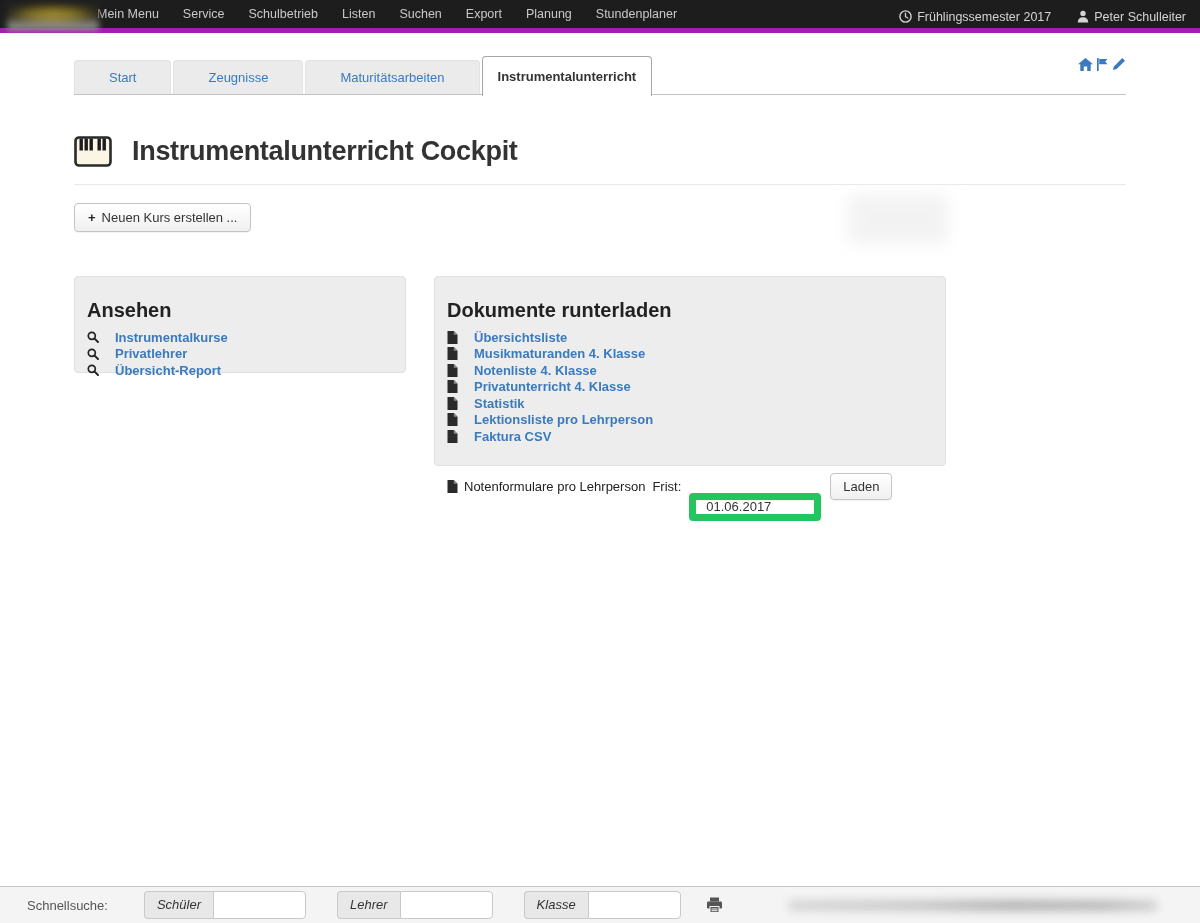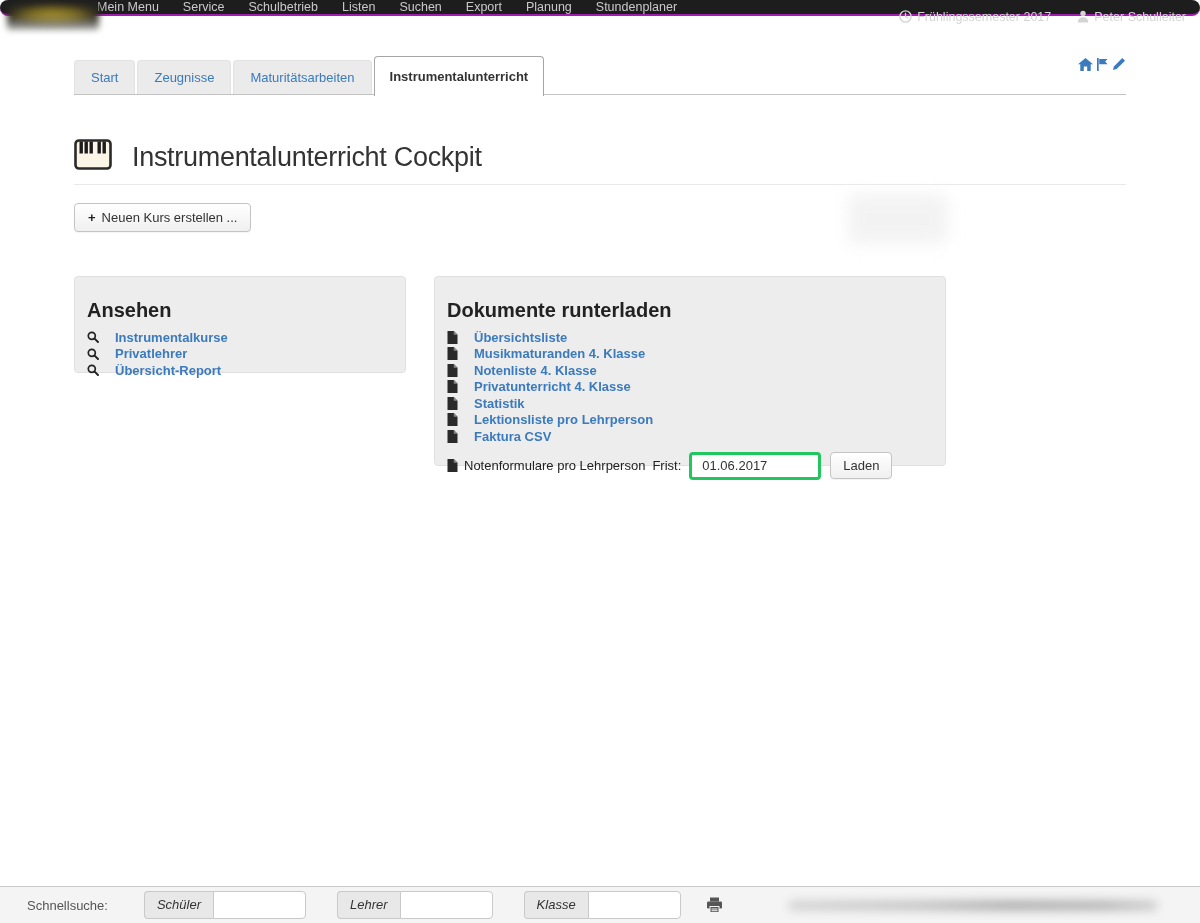--- a/index.html
+++ b/index.html
@@ -6,25 +6,24 @@
   html,body { width:1200px; height:923px; }
   body {
     font-family:"Liberation Sans", sans-serif;
     background:#ffffff;
     position:relative;
     overflow:hidden;
   }
 
   
   .topnav {
-    position:absolute; top:0; left:0; right:0; height:16px;
+    position:absolute; top:0; left:0; right:0; height:33px;
     background:#1d1d1d;
     display:flex; align-items:center;
-    border-bottom:2px solid #a21caf;
-    border-radius:12px;
+    border-bottom:5px solid #a21caf;
   }
   .logo-blur {
     position:absolute; left:7px; top:2px; width:92px; height:28px;
     background:
       linear-gradient(to bottom, rgba(30,30,30,0) 50%, rgba(205,205,200,0.85) 100%),
       radial-gradient(ellipse 60% 45% at 50% 45%, #a08c2a 0%, #7a6a22 45%, #34301d 78%, #222 100%);
     filter:blur(3px);
     border-radius:3px;
   }
   .nav-items { display:flex; margin-left:85px; }
@@ -40,41 +39,41 @@
   .nav-right .gap { width:26px; }
 
   
   .tabbar {
     position:absolute; left:74px; right:74px; top:56px;
     display:flex; align-items:flex-end;
     border-bottom:1px solid #c2c2c2;
   }
   .tab {
     background:#ebebeb; color:#3a7abd; font-size:13px;
-    padding:9px 16px; border-radius:4px 4px 0 0; margin-right:2px;
+    padding:9px 34px; border-radius:4px 4px 0 0; margin-right:2px;
     border:1px solid #e2e2e2; border-bottom:none;
     cursor:pointer; white-space:nowrap;
   }
   .tab.active {
     background:#fff; color:#333; font-weight:bold;
     border:1px solid #a6a6a6; border-bottom:none;
     padding:12px 15px; margin-bottom:-2px; position:relative; z-index:2;
   }
   .tabbar-icons {
     position:absolute; right:0; top:1px;
     display:flex; align-items:center; gap:4px;
   }
   .tabbar-icons span { display:inline-flex; cursor:pointer; }
 
   
   .title-row {
     position:absolute; left:74px; top:136px;
     display:flex; align-items:center; gap:20px;
   }
-  .page-title { font-size:27px; font-weight:normal; color:#333; letter-spacing:-0.3px;margin-top:6px; }
+  .page-title { font-size:27px; font-weight:bold; color:#333; letter-spacing:-0.3px; }
   .hr {
     position:absolute; left:74px; right:74px; top:184px;
     border-top:1px solid #e9e9e9;
   }
 
   
   .btn {
     display:inline-flex; align-items:center; gap:6px;
     background:linear-gradient(to bottom,#ffffff,#f0f0f0);
     border:1px solid #c4c4c4; border-radius:4px;
@@ -105,24 +104,25 @@
     height:16.5px; cursor:pointer; white-space:nowrap;font-weight:bold;
   }
   .plink .ic { display:inline-flex; flex:none; }
   .noten-row {
     display:flex; align-items:center; margin-top:7px; font-size:13px; color:#222;
   }
   .noten-row .ic { display:inline-flex; margin-right:6px; }
   .noten-label { white-space:nowrap; }
   .frist-label { margin-left:7px; margin-right:8px; }
   .frist-input {
-    width:132px; height:28px; border:3px solid #22c55e; border-radius:4px;
+    width:132px; height:28px; border:7px solid #22c55e; border-radius:4px;
     padding:0 10px; font-size:13px; color:#333;
     font-family:"Liberation Sans", sans-serif;
     box-shadow:inset 0 1px 1px rgba(0,0,0,0.06);
+    margin-top:41px;
   }
   .laden-btn { margin-left:9px; padding:5px 12px; }
 
   
   .bottombar {
     position:absolute; left:0; right:0; bottom:0; height:37px;
     background:#f4f4f4; border-top:1px solid #c9c9c9;
     display:flex; align-items:center;
   }
   .qs-label { margin-left:27px; font-size:13px; color:#555; white-space:nowrap; }

